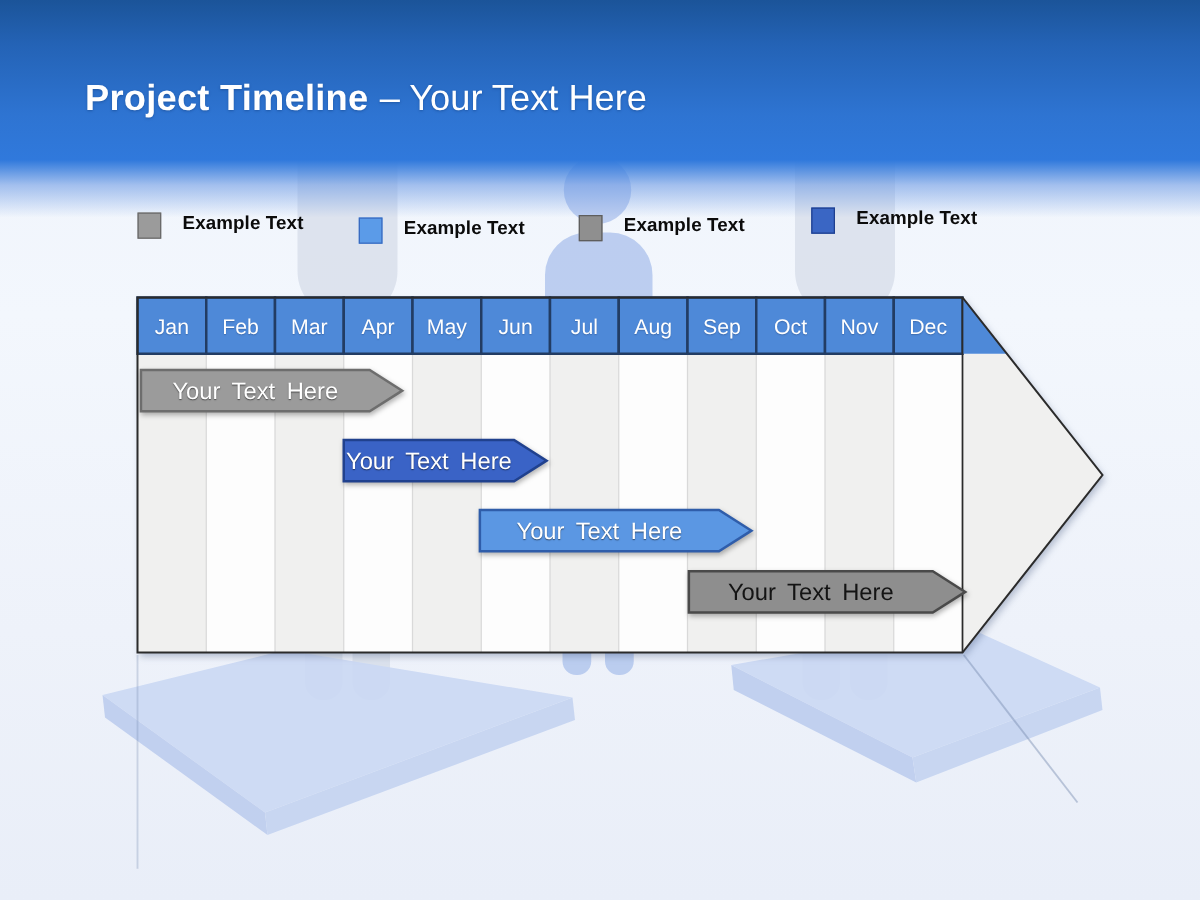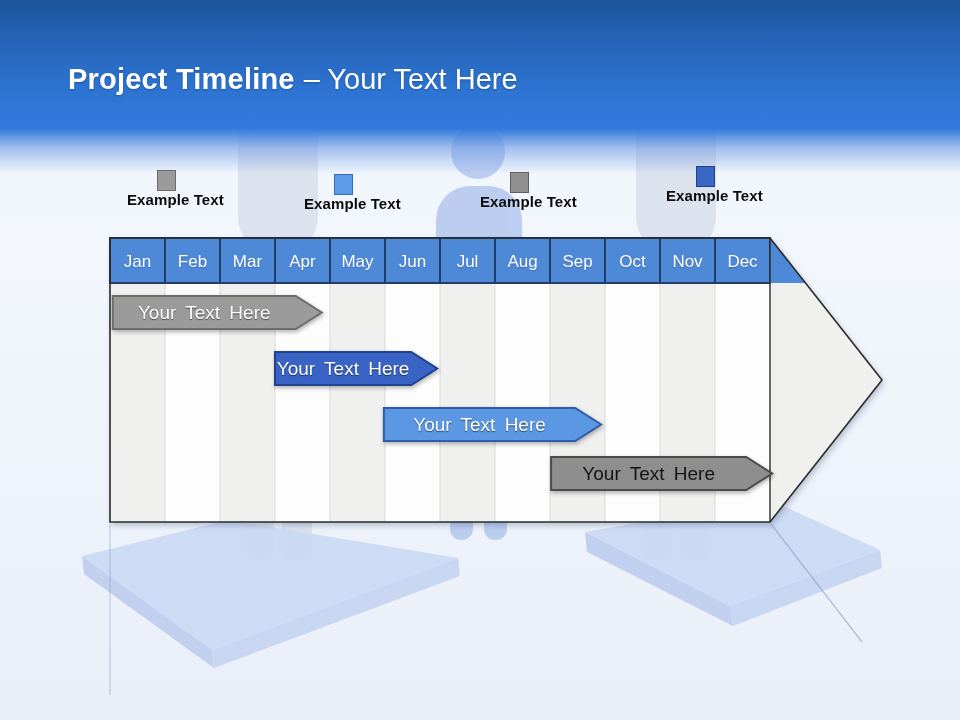--- a/index.html
+++ b/index.html
@@ -17,21 +17,21 @@
       rgba(110,155,228,0.60) 74%, rgba(226,237,251,0) 87%, rgba(226,237,251,0) 100%);
   }
   .slide-title{
     position:absolute; left:68px; top:60px; z-index:3; margin:0;
     color:#ffffff; font-size:29px; line-height:38px; white-space:nowrap;
     text-shadow:0 1px 2px rgba(10,40,90,0.35);
   }
   .slide-title .t-bold{font-weight:700; letter-spacing:0.2px;}
   .slide-title .t-light{font-weight:400; margin-left:9px;}
   .legend{position:absolute;left:0;top:0;width:960px;height:60px;z-index:3;}
-  .legend-item{position:absolute; display:flex; align-items:center;flex-direction:column;}
+  .legend-item{position:absolute; display:flex; }
   .legend-swatch{
     display:inline-block; width:19px; height:21px;
     border:1.5px solid #666; box-sizing:border-box;
   }
   .legend-label{
     margin-left:17px; font-size:15px; font-weight:700; color:#0b0b0b;
     letter-spacing:0.1px; white-space:nowrap;
   }
   .timeline-svg{position:absolute;left:0;top:0;width:960px;height:720px;z-index:3;}
   .month-label{

